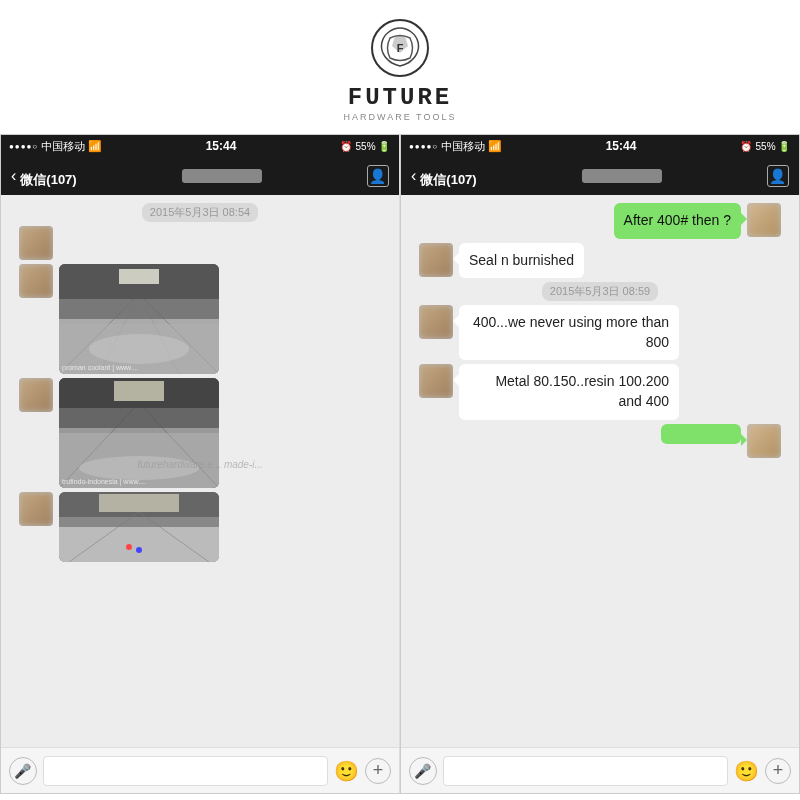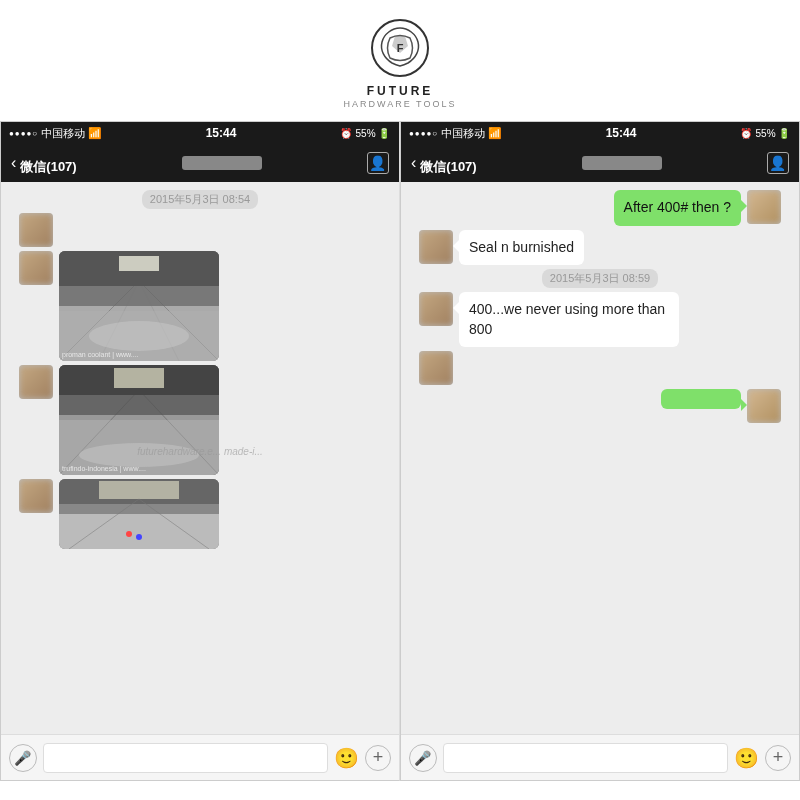--- a/index.html
+++ b/index.html
@@ -18,25 +18,25 @@
       align-items: center;
       padding: 18px 0 12px;
       background: #fff;
     }
     .logo-icon {
       width: 60px;
       height: 60px;
       margin-bottom: 6px;
     }
     .logo-text {
-      font-size: 12px;
+      font-size: 24px;
       font-weight: 700;
       letter-spacing: 3px;
       color: #222;
-      font-family: Liberation Sans, sans-serif;
+      font-family: Liberation Mono, monospace;
     }
     .logo-sub {
       font-size: 9px;
       letter-spacing: 2px;
       color: #888;
       margin-top: 1px;
       text-align: center;
     }
 
     
@@ -162,20 +162,21 @@
 
     .bubble {
       background: #fff;
       border-radius: 6px;
       padding: 8px 10px;
       font-size: 14px;
       color: #222;
       max-width: 220px;
       line-height: 1.4;
       position: relative;
+      text-align: right;
     }
     .bubble.green {
       background: #7fe06a;
       color: #111;
     }
     .bubble::before {
       content: '';
       position: absolute;
       top: 10px;
       left: -6px;
@@ -467,20 +468,21 @@
         <div class="avatar">
           <div class="avatar-face" style="background: linear-gradient(135deg,#c4a882,#a08060); filter: blur(3px);"></div>
         </div>
         <div class="bubble">400...we never using more than 800</div>
       </div>
 
       <div class="chat-msg-row">
         <div class="avatar">
           <div class="avatar-face" style="background: linear-gradient(135deg,#c4a882,#a08060); filter: blur(3px);"></div>
         </div>
+        <div class="bubble">Metal 80.150..resin 100.200 and 400</div>
       </div>
 
       <div class="chat-msg-row right">
         <div class="avatar">
           <div class="avatar-face" style="background: linear-gradient(135deg,#d4b892,#b09060); filter: blur(3px);"></div>
         </div>
         <div class="bubble green" style="min-width:80px;min-height:20px;"></div>
       </div>
 
     </div>

